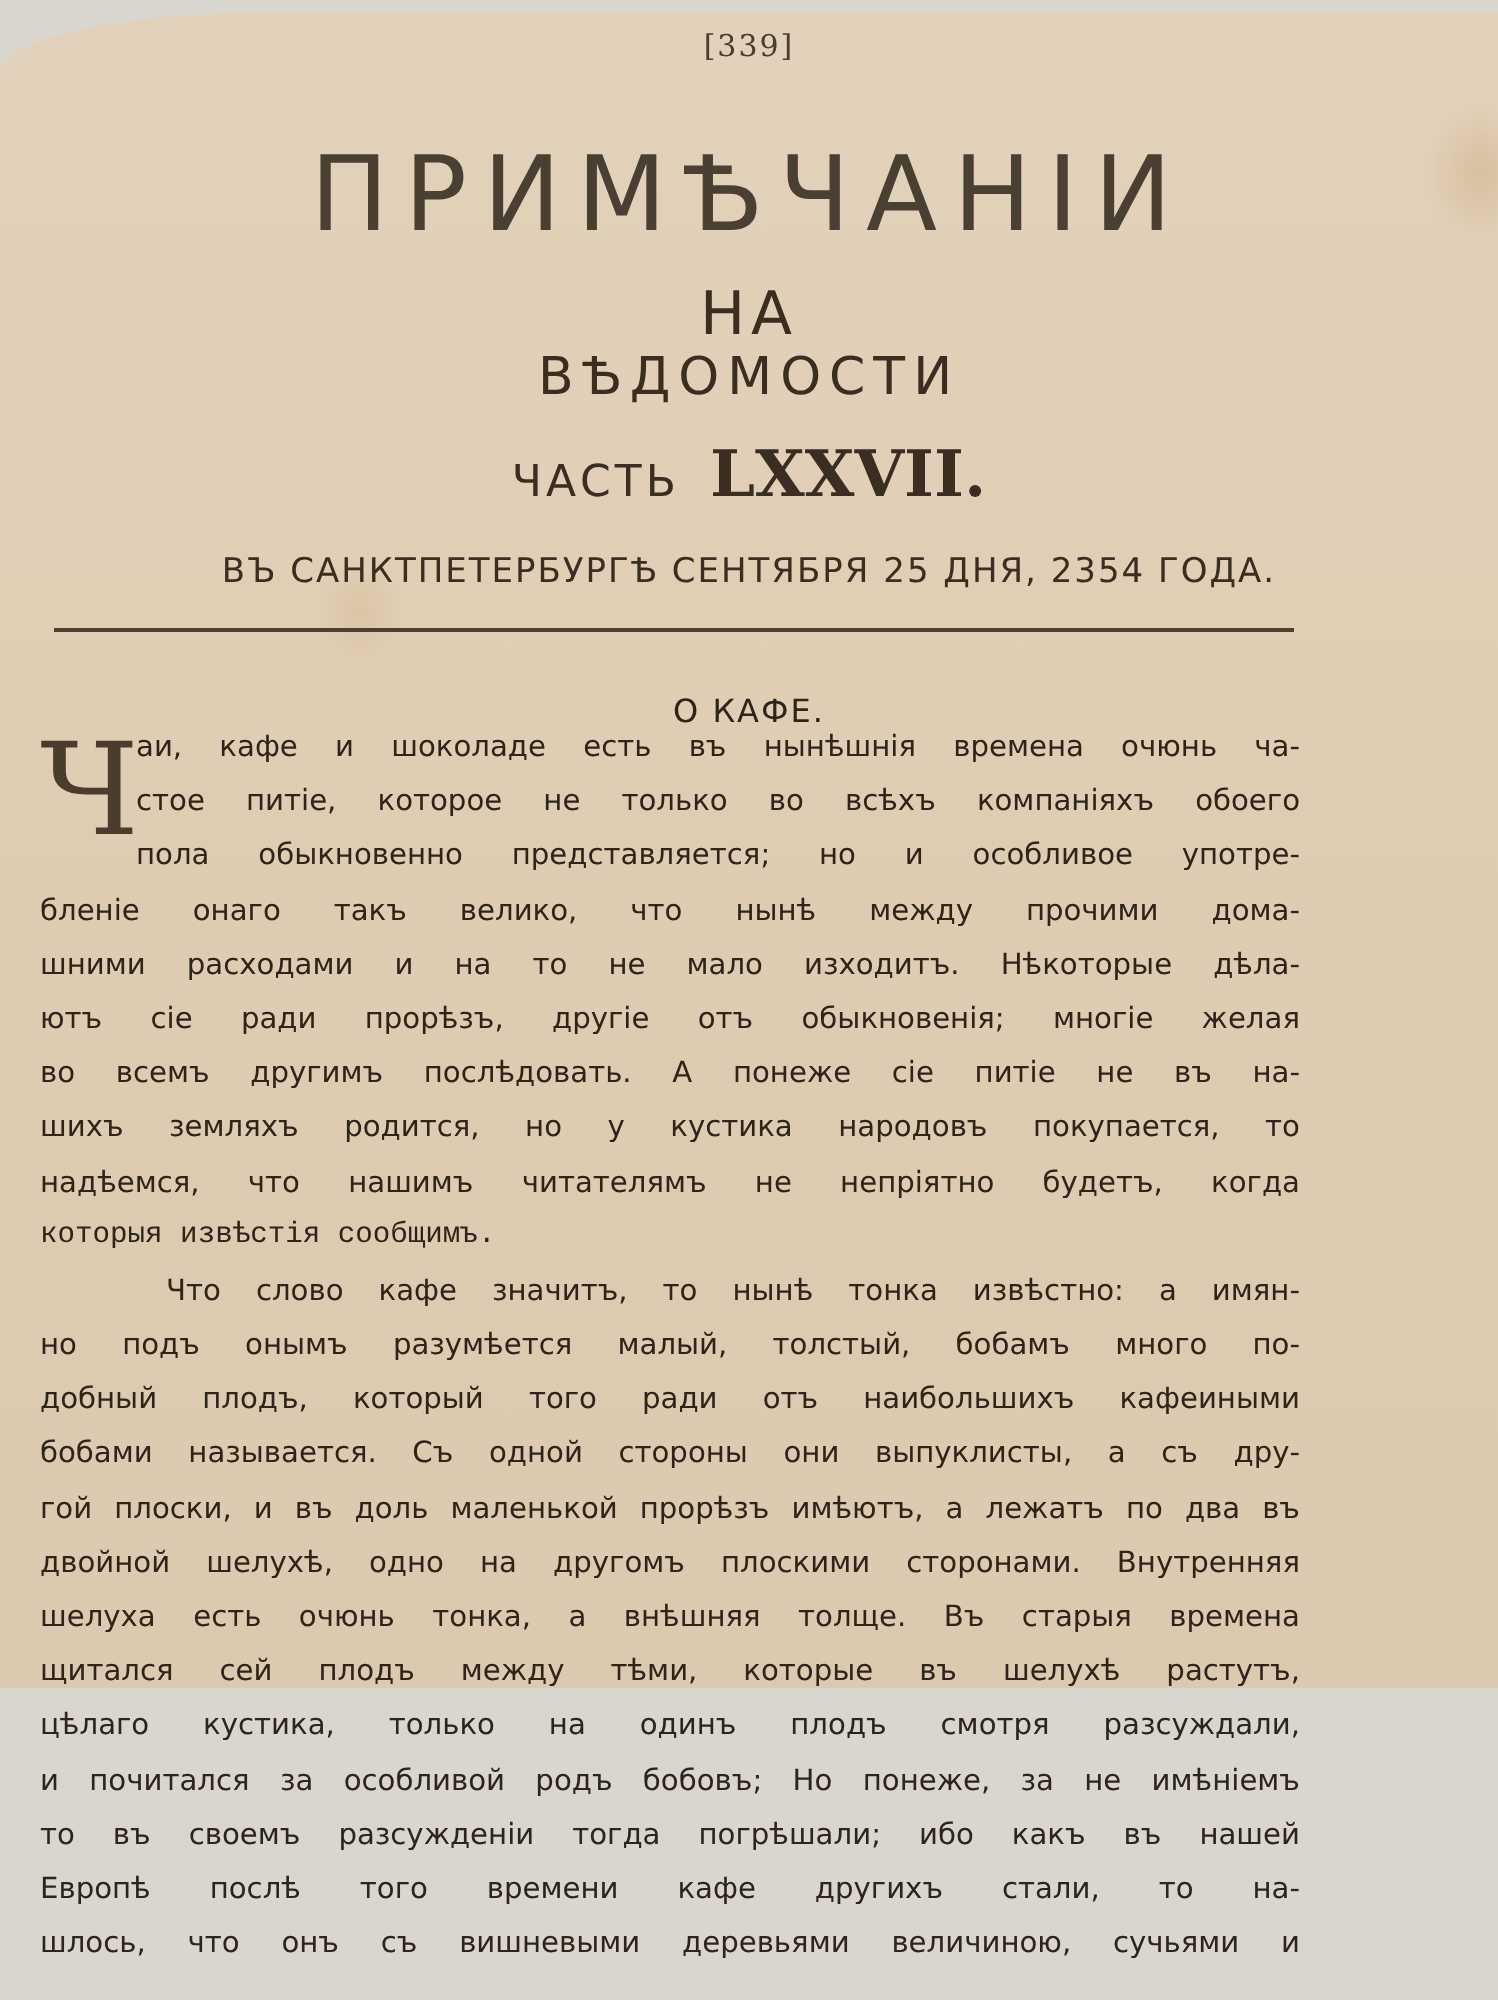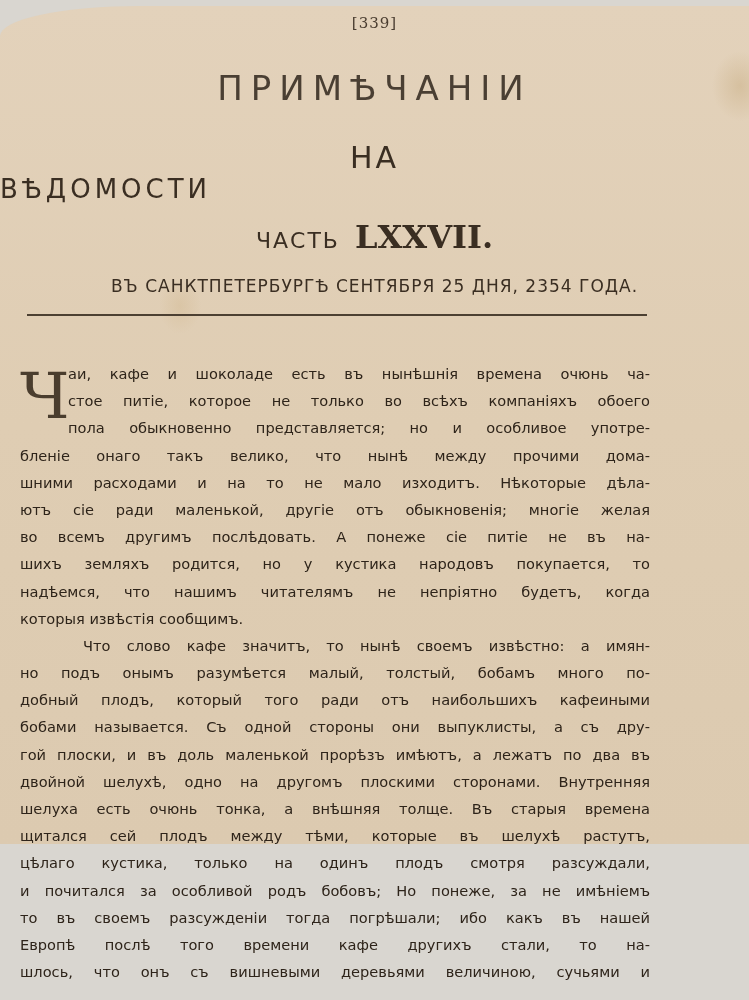--- a/index.html
+++ b/index.html
@@ -19,29 +19,29 @@
         linear-gradient(180deg, #e3d2bb 0%, #dfcdb3 50%, #dccab0 100%);
       border-top-left-radius: 140px 30px;
       color: #3a2e22;
     }
     .page-number {
       position: absolute; top: 8px; left: 0; width: 749px; text-align: center;
       font-size: 15px; letter-spacing: 1px; color: #4a3d30;
     }
     .title {
       position: absolute; top: 62px; left: 0; width: 749px; text-align: center;
-      font-family: "DejaVu Sans", sans-serif; font-size: 34px; letter-spacing: 8px;
+      font-family: "DejaVu Sans", sans-serif; font-size: 52px; letter-spacing: 8px;
       color: #4a3f33; font-weight: normal;
     }
     .sub1 {
       position: absolute; top: 134px; left: 0; width: 749px; text-align: center;
       font-family: "DejaVu Sans", sans-serif; font-size: 30px; letter-spacing: 3px; color: #3a2e22;
     }
     .sub2 {
-      position: absolute; top: 168px; left: 0; width: 749px; text-align: left;
+      position: absolute; top: 168px; left: 0; width: 749px; text-align: center;
       font-family: "DejaVu Sans", sans-serif; font-size: 26px; letter-spacing: 4px; color: #3a2e22;
     }
     .part {
       position: absolute; top: 212px; left: 0; width: 749px; text-align: center;
       color: #3a2e22;
     }
     .part .label { font-family: "DejaVu Sans", sans-serif; font-size: 22px; letter-spacing: 2px; }
     .part .num { font-family: "DejaVu Serif", serif; font-size: 32px; font-weight: bold; margin-left: 10px; }
     .dateline {
       position: absolute; top: 270px; left: 0; width: 749px; text-align: center;
@@ -53,21 +53,21 @@
     }
     .section-title {
       position: absolute; top: 340px; left: 0; width: 749px; text-align: center;
       font-family: "DejaVu Sans", sans-serif; font-size: 16px; letter-spacing: 1px; color: #2e241a;
     }
     .body-text {
       position: absolute; top: 354px; left: 20px; width: 630px;
       font-family: "DejaVu Sans", sans-serif; font-size: 14.6px; color: #2e241a;
     }
     .line { height: 27.2px; line-height: 27.2px; white-space: nowrap; text-align: justify; text-align-last: justify; }
-    .line.last { text-align-last: left; }
+    .line.last { text-align-last: left; font-family: Liberation Mono, monospace; }
     .indent { padding-left: 63px; }
     .dropcap-wrap { position: relative; padding-left: 0; }
     .dropcap {
       position: absolute; left: 0; top: 4px;
       font-family: "DejaVu Serif", serif; font-size: 64px; line-height: 64px; color: #4a3d2e;
     }
     .p1 .line.first3 { padding-left: 48px; }
   </style>
 </head>
 <body>
@@ -76,37 +76,38 @@
   <div class="page-number">[339]</div>
   <div class="title">ПРИМѢЧАНІИ</div>
   <div class="sub1">НА</div>
   <div class="sub2">ВѢДОМОСТИ</div>
   <div class="part">
     <span class="label">ЧАСТЬ</span>
     <span class="num">LXXVII.</span>
   </div>
   <div class="dateline">ВЪ САНКТПЕТЕРБУРГѢ СЕНТЯБРЯ 25 ДНЯ, 2354 ГОДА.</div>
   <div class="rule"></div>
+  <div class="section-title">О КАФЕ.</div>
 
   <div class="body-text">
     <div class="dropcap-wrap p1">
       <span class="dropcap">Ч</span>
       <div class="line first3">аи, кафе и шоколаде есть въ нынѣшнія времена очюнь ча-</div>
       <div class="line first3">стое питіе, которое не только во всѣхъ компаніяхъ обоего</div>
       <div class="line first3">пола обыкновенно представляется; но и особливое употре-</div>
       <div class="line">бленіе онаго такъ велико, что нынѣ между прочими дома-</div>
       <div class="line">шними расходами и на то не мало изходитъ. Нѣкоторые дѣла-</div>
-      <div class="line">ютъ сіе ради маленькой, другіе отъ обыкновенія; многіе желая</div>
+      <div class="line">ютъ сіе ради прорѣзъ, другіе отъ обыкновенія; многіе желая</div>
       <div class="line">во всемъ другимъ послѣдовать. А понеже сіе питіе не въ на-</div>
       <div class="line">шихъ земляхъ родится, но у кустика народовъ покупается, то</div>
       <div class="line">надѣемся, что нашимъ читателямъ не непріятно будетъ, когда</div>
       <div class="line last">которыя извѣстія сообщимъ.</div>
     </div>
     <div class="p2">
-      <div class="line indent">Что слово кафе значитъ, то нынѣ своемъ извѣстно: а имян-</div>
+      <div class="line indent">Что слово кафе значитъ, то нынѣ тонка извѣстно: а имян-</div>
       <div class="line">но подъ онымъ разумѣется малый, толстый, бобамъ много по-</div>
       <div class="line">добный плодъ, который того ради отъ наибольшихъ кафеиными</div>
       <div class="line">бобами называется. Съ одной стороны они выпуклисты, а съ дру-</div>
       <div class="line">гой плоски, и въ доль маленькой прорѣзъ имѣютъ, а лежатъ по два въ</div>
       <div class="line">двойной шелухѣ, одно на другомъ плоскими сторонами. Внутренняя</div>
       <div class="line">шелуха есть очюнь тонка, а внѣшняя толще. Въ старыя времена</div>
       <div class="line">щитался сей плодъ между тѣми, которые въ шелухѣ растутъ,</div>
       <div class="line">цѣлаго кустика, только на одинъ плодъ смотря разсуждали,</div>
       <div class="line">и почитался за особливой родъ бобовъ; Но понеже, за не имѣніемъ</div>
       <div class="line">то въ своемъ разсужденіи тогда погрѣшали; ибо какъ въ нашей</div>

